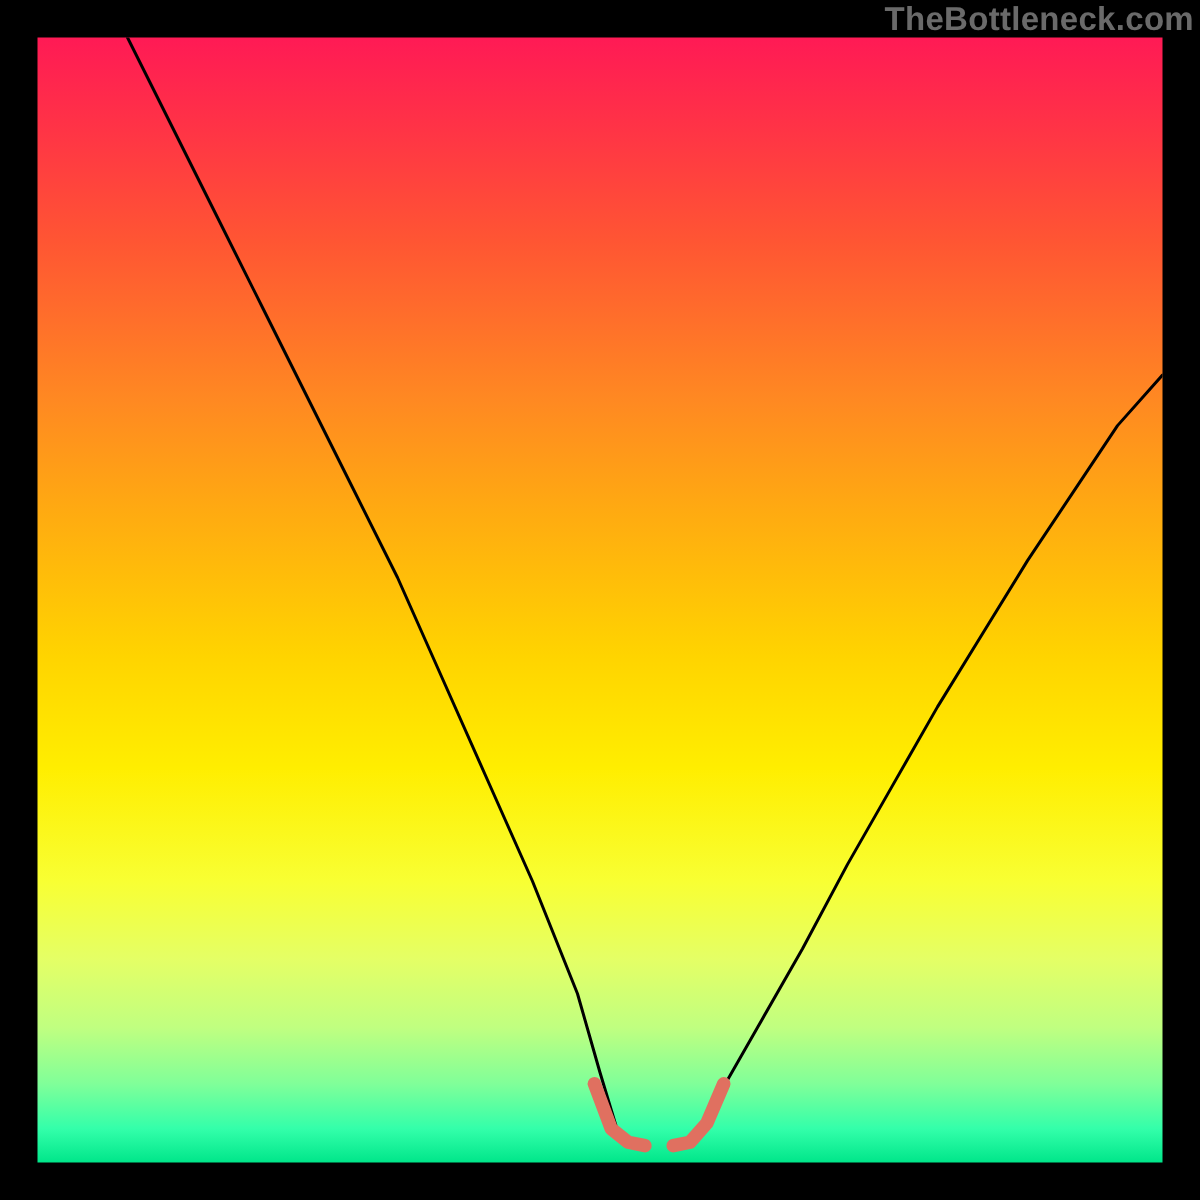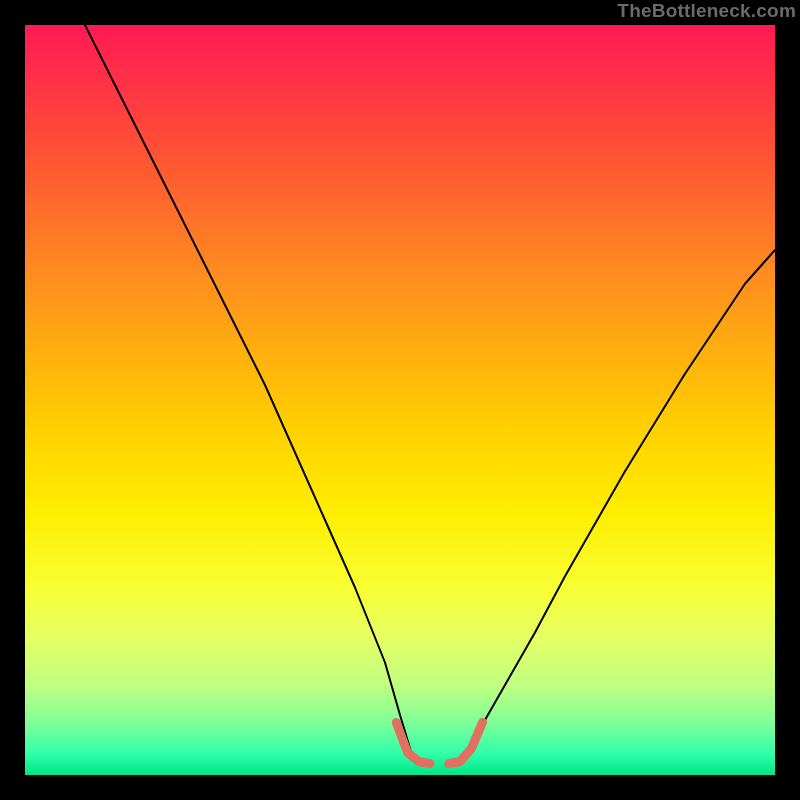--- a/index.html
+++ b/index.html
@@ -34,21 +34,21 @@
       #80ff99 93%,
       #33ffaa 97%,
       #00e68a 100%
     );
   }
   .watermark {
     position: absolute;
     top: 0px;
     right: 4px;
     font-family: Arial, Helvetica, sans-serif;
-    font-size: 19px;
+    font-size: 22px;
     font-weight: 600;
     color: #6a6a6a;
     letter-spacing: 0.2px;
   }
   svg.curves {
     position: absolute;
     inset: 0;
     width: 100%;
     height: 100%;
   }

